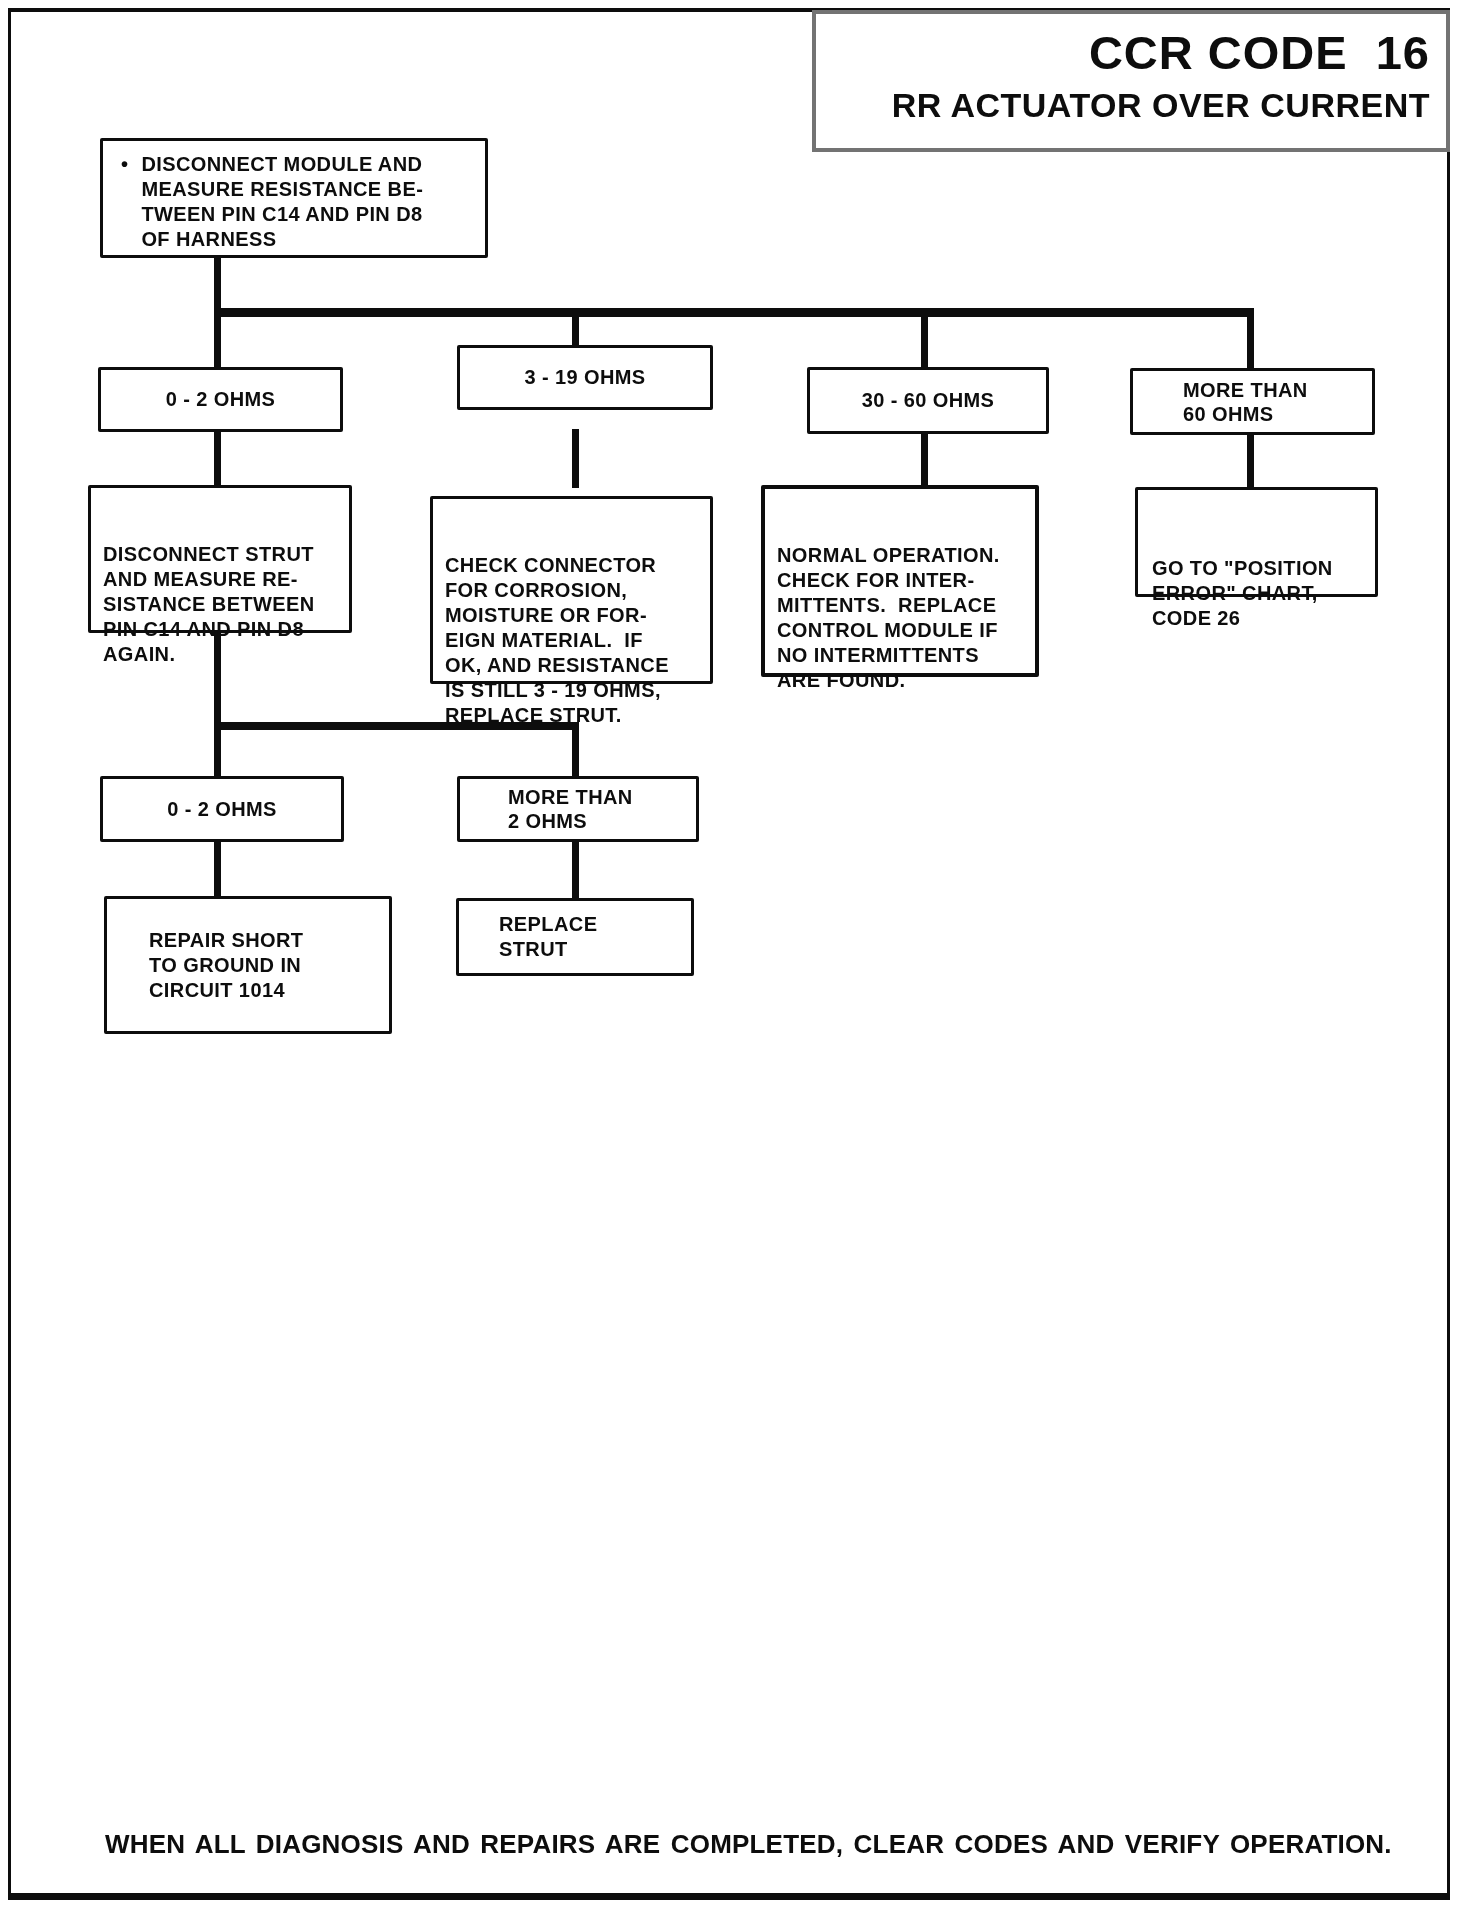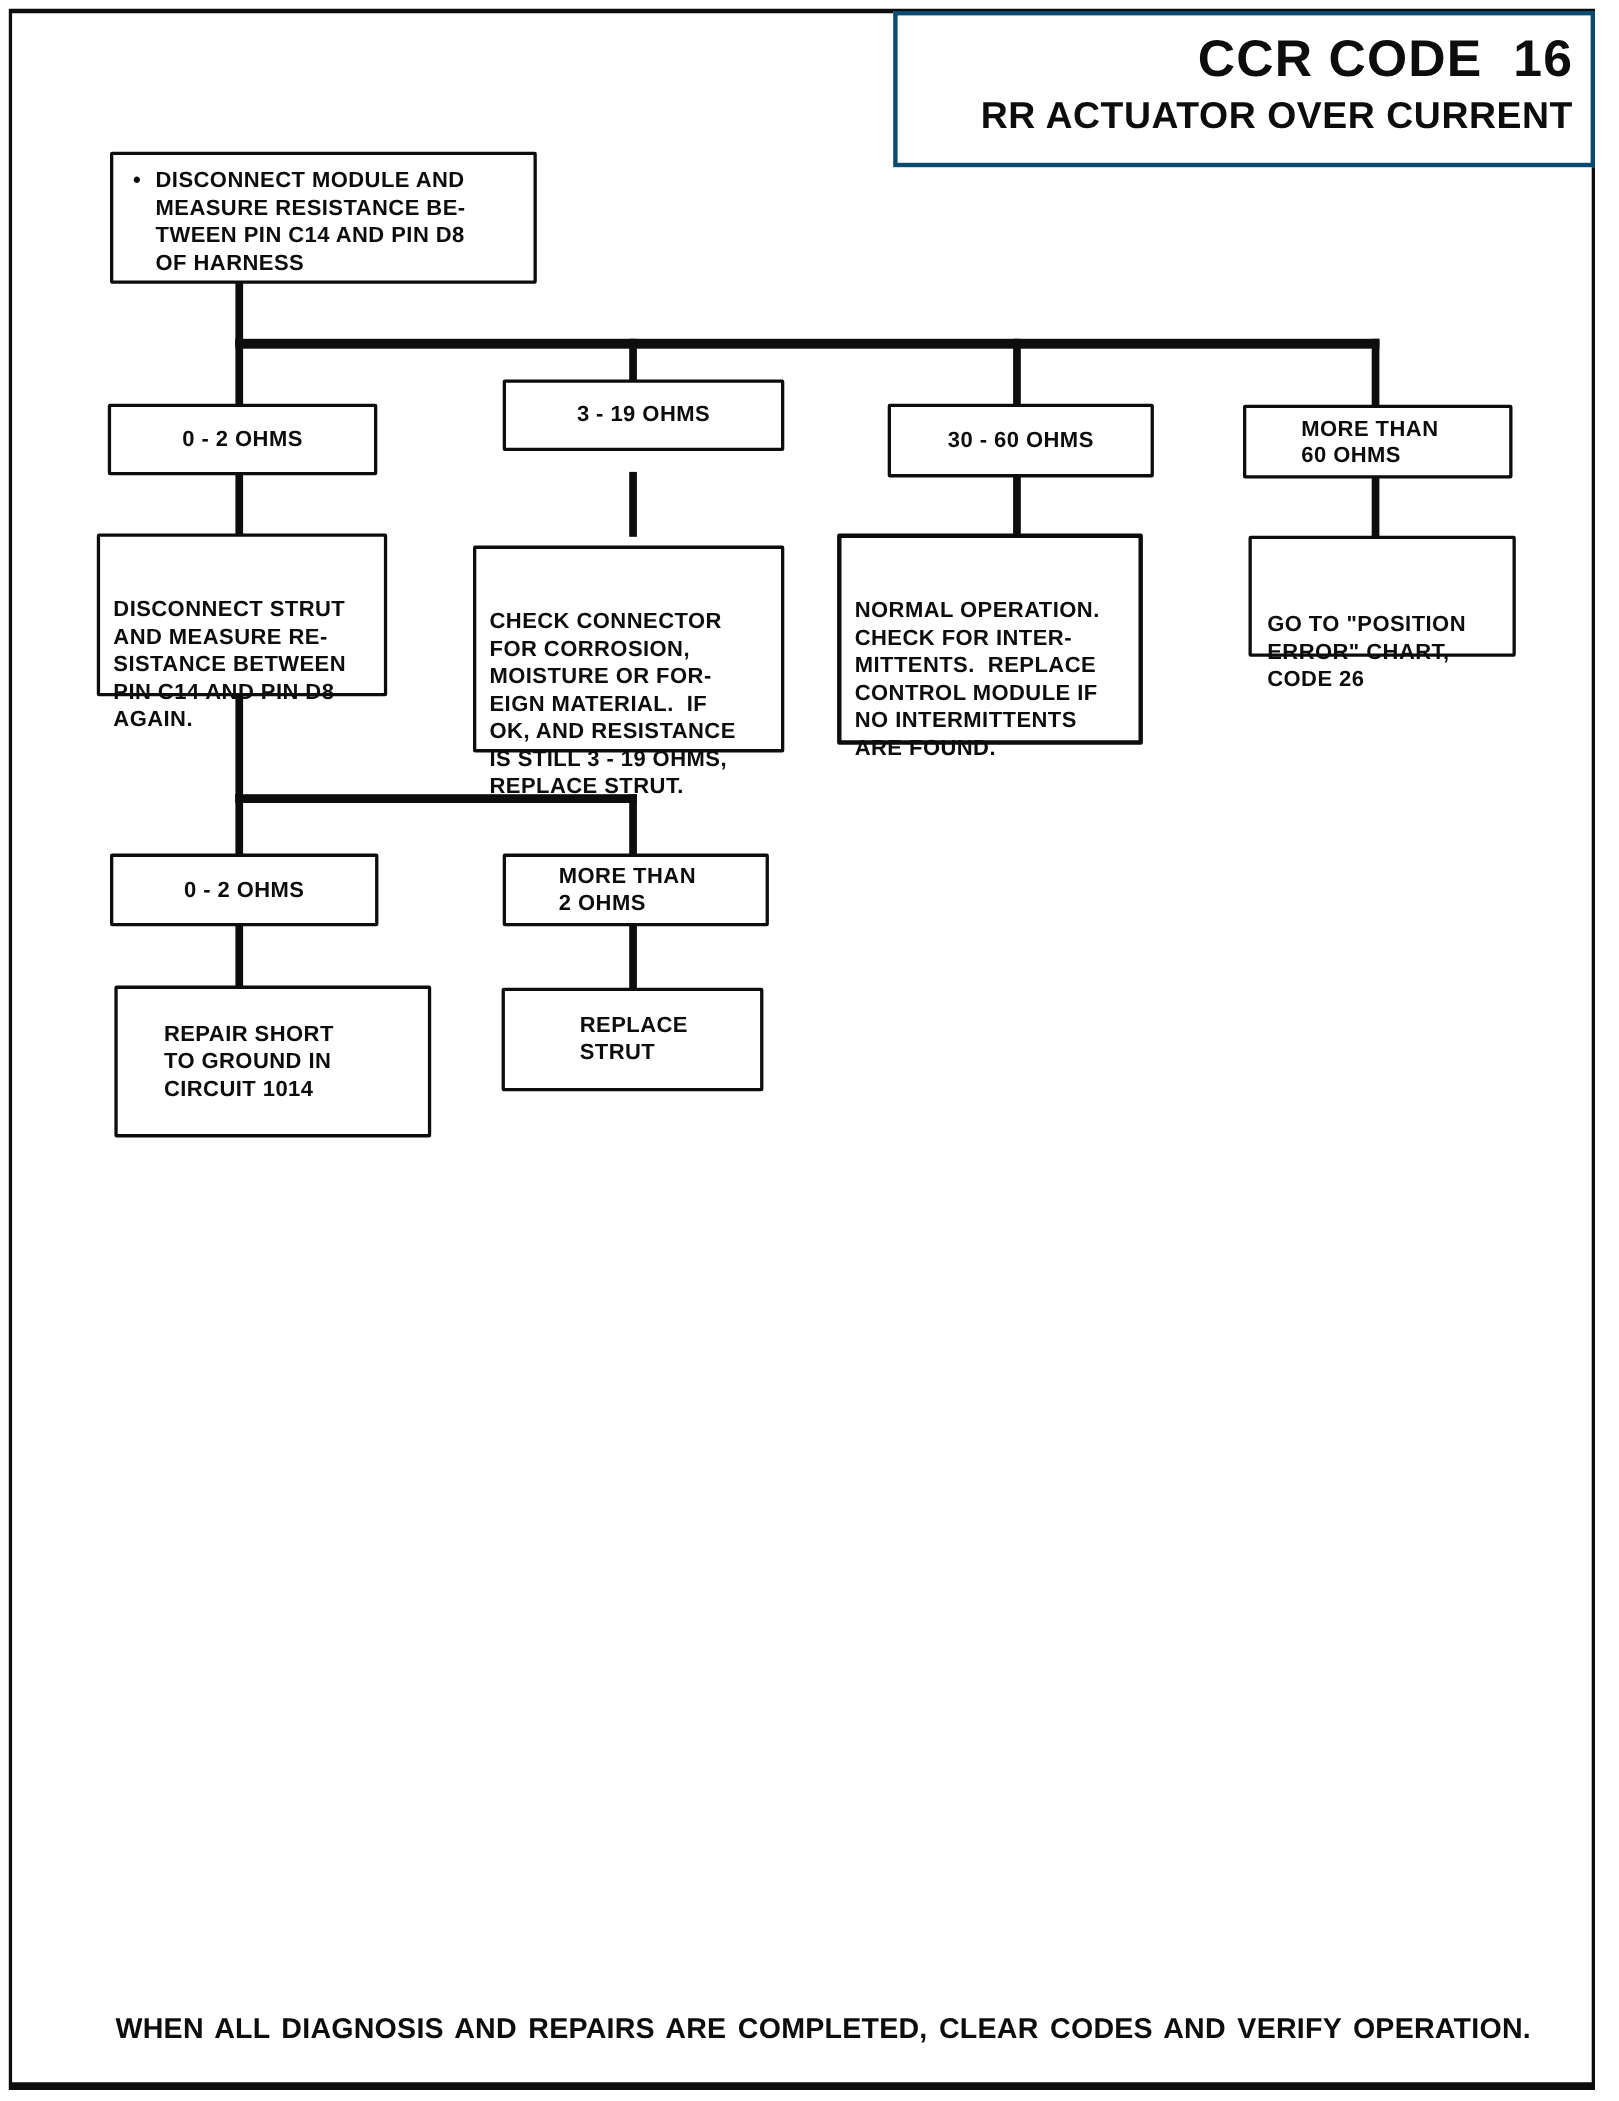--- a/index.html
+++ b/index.html
@@ -16,21 +16,21 @@
     width:1442px;height:1892px;
     box-sizing:border-box;
     border:3px solid #0d0d0d;
     border-top-width:4px;
     border-bottom-width:7px;
     background:transparent;
   }
   .title-box{
     position:absolute;left:812px;top:10px;width:638px;height:142px;
     box-sizing:border-box;
-    border:4px solid #0c4a6e;
+    border:4px solid #737373;
     background:#ffffff;
     text-align:right;
     padding-right:16px;
   }
   .title-code{
     font-size:47px;font-weight:bold;line-height:58px;margin-top:10px;
     letter-spacing:1px;white-space:pre;
   }
   .title-sub{
     font-size:34px;font-weight:bold;line-height:46px;letter-spacing:0.5px;
@@ -154,20 +154,20 @@
     <span class="txt">MORE THAN
 2 OHMS</span>
   </div>
 
   <div class="node vcenter" style="left:78px;top:896px;width:288px;height:138px;padding-left:42px;margin-left:26px;">
     <span class="txt">REPAIR SHORT
 TO GROUND IN
 CIRCUIT 1014</span>
   </div>
 
-  <div class="node vcenter" style="left:456px;top:898px;width:238px;height:94px;padding-left:68px;">
+  <div class="node vcenter" style="left:456px;top:898px;width:238px;height:78px;padding-left:40px;">
     <span class="txt">REPLACE
 STRUT</span>
   </div>
 
   <div class="footer">WHEN ALL DIAGNOSIS AND REPAIRS ARE COMPLETED, CLEAR CODES AND VERIFY OPERATION.</div>
 
 </div>
 
 </body></html>

